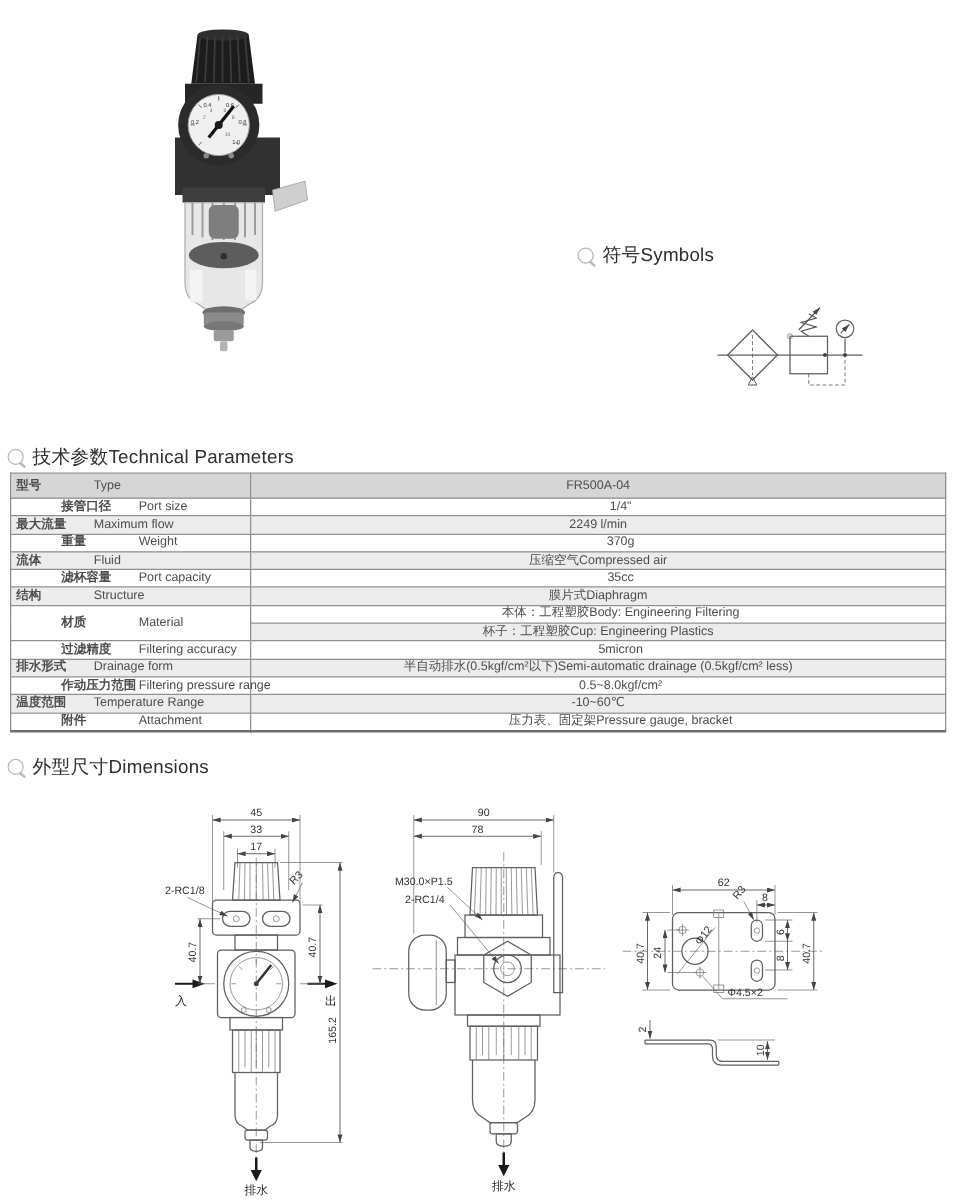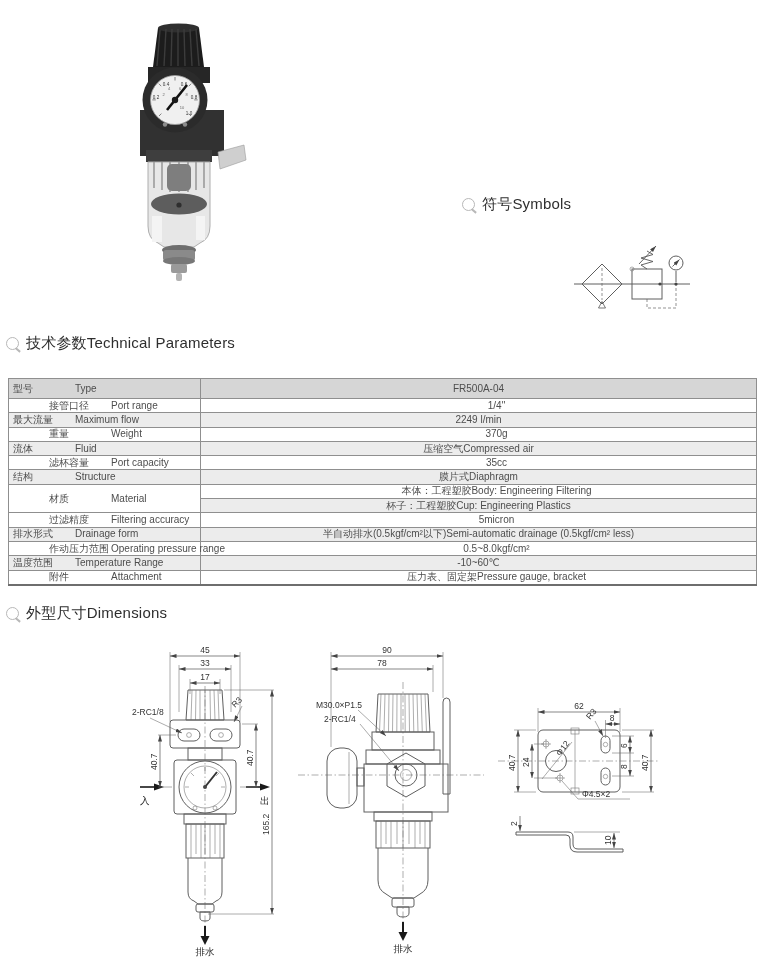--- a/index.html
+++ b/index.html
@@ -16,21 +16,21 @@
   
   table.params{border-collapse:collapse;table-layout:fixed;width:749px;font-size:10px;color:#4d4d4d;}
   table.params td{border:1px solid #8f8f8f;padding:0 4px;height:13.3px;line-height:12px;vertical-align:middle;}
   table.params{border:1px solid #6e6e6e;border-bottom:2px solid #6e6e6e;}
   table.params tr.hdr td{height:19px;background:#d6d6d6;}
   table.params td.val{text-align:center;}
   table.params tr.alt td{background:#ececec;}
   table.params tr.w td{background:#ffffff;padding-left:40px;}
   table.params tr.hdr td{background:#d6d6d6 !important;}
   .lblcell{display:flex;}
-  .zh{display:inline-block;width:62px;flex:0 0 auto;}
+  .zh{display:inline-block;width:62px;flex:0 0 auto;font-weight:bold;}
   .en{display:inline-block;white-space:nowrap;}
   
   svg text{font-family:"Liberation Sans","DejaVu Sans",sans-serif;}
   .oln{fill:none;stroke:#5f5f5f;stroke-width:1;}
   .thin{fill:none;stroke:#777;stroke-width:.6;}
   .dim{fill:none;stroke:#555;stroke-width:.7;}
   .ext{fill:none;stroke:#666;stroke-width:.55;}
   .cl{fill:none;stroke:#777;stroke-width:.6;stroke-dasharray:7 2.5 1.5 2.5;}
   .dsh{fill:none;stroke:#666;stroke-width:.7;stroke-dasharray:3 2;}
   .dt{font-size:8.5px;fill:#333;}
@@ -154,21 +154,21 @@
 
     <g>
       <circle cx="104" cy="48" r="1.6" fill="#444"></circle>
       <line x1="104" y1="46" x2="104" y2="35" class="oln" stroke-width=".8"></line>
       <circle cx="104" cy="27" r="7" fill="#fff" class="oln" stroke-width=".9"></circle>
       <line x1="100.5" y1="30.5" x2="107.5" y2="23.5" stroke="#555" stroke-width=".9" marker-end="url(#ah)"></line>
     </g>
   </svg>
 </div>
 
-<div class="abs sec-head" style="left:6px;top:334px">
+<div class="abs sec-head" style="left:6px;top:356px">
   <span class="sec-icon"></span>
   <span>技术参数Technical Parameters</span>
 </div>
 
 <div class="abs" style="left:8px;top:378px">
 <table class="params">
   <colgroup>
         <col style="width:192px">
         <col>
       </colgroup>
@@ -179,21 +179,21 @@
               <span class="zh">型号</span>
               <span class="en">Type</span>
             </span>
           </td>
     <td class="val">FR500A-04</td>
   </tr>
   <tr class="w">
     <td>
             <span class="lblcell">
               <span class="zh">接管口径</span>
-              <span class="en">Port range</span>
+              <span class="en">Port size</span>
             </span>
           </td>
     <td class="val">1/4"</td>
   </tr>
   <tr class="alt">
     <td>
             <span class="lblcell">
               <span class="zh">最大流量</span>
               <span class="en">Maximum flow</span>
             </span>
@@ -263,21 +263,21 @@
               <span class="zh">排水形式</span>
               <span class="en">Drainage form</span>
             </span>
           </td>
     <td class="val">半自动排水(0.5kgf/cm²以下)Semi-automatic drainage (0.5kgf/cm² less)</td>
   </tr>
   <tr class="w">
     <td>
             <span class="lblcell">
               <span class="zh">作动压力范围</span>
-              <span class="en">Operating pressure range</span>
+              <span class="en">Filtering pressure range</span>
             </span>
           </td>
     <td class="val">0.5~8.0kgf/cm²</td>
   </tr>
   <tr class="alt">
     <td>
             <span class="lblcell">
               <span class="zh">温度范围</span>
               <span class="en">Temperature Range</span>
             </span>

